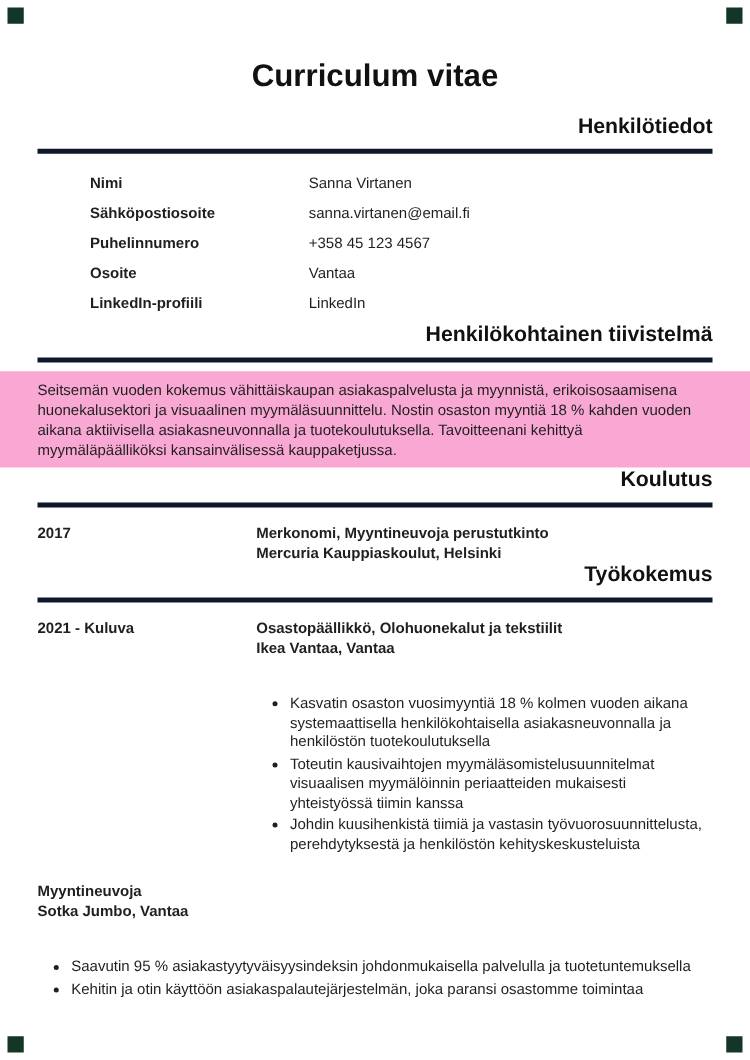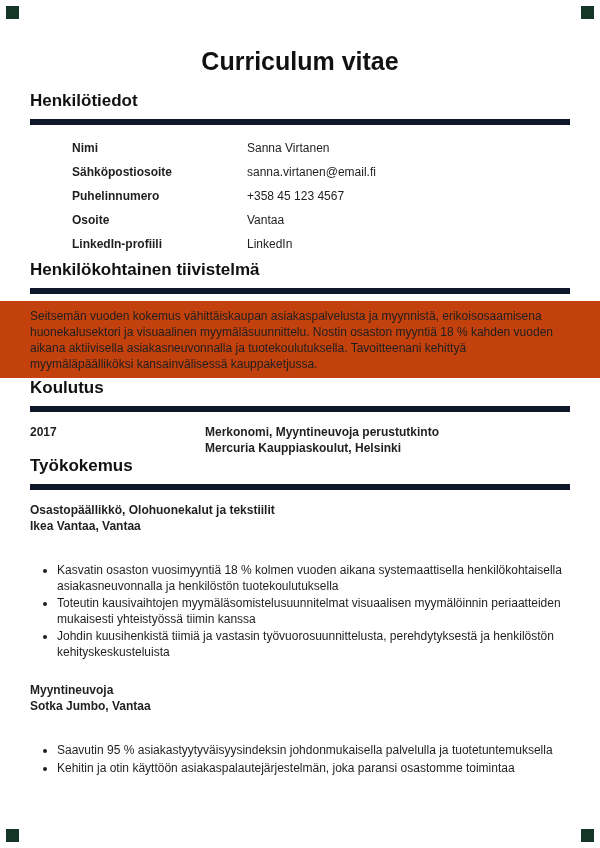--- a/index.html
+++ b/index.html
@@ -38,21 +38,22 @@
     text-align: center;
     color: #111111;
   }
   h2.section-heading {
     margin: 0;
     font-size: 17px;
     line-height: 19px;
     font-weight: bold;
     color: #111111;
     padding-bottom: 9px;
-    border-bottom: 6px solid #0f172a;
+    border-bottom: 4px solid #0f172a;
+    text-align: right;
   }
   .mt-first { margin-top: 37px; }
   .mt-summary { margin-top: 17px; }
   .mt-education { margin-top: 12px; }
   .mt-experience { margin-top: 14px; }
 
   .info-rows { padding-top: 15px; }
   .info-row {
     display: flex;
     font-size: 12px;
@@ -63,21 +64,21 @@
     width: 175px;
     flex-shrink: 0;
     font-weight: bold;
     padding-left: 42px;
   }
   .info-value { flex: 1; }
 
   .summary-band {
     margin: 7px -30px 0;
     padding: 7px 30px 6px;
-    background: #c2410c;
+    background: #f9a8d4;
   }
   .summary-text {
     margin: 0;
     font-size: 12px;
     line-height: 16px;
   }
 
   .entry {
     display: flex;
     font-size: 12px;
@@ -151,20 +152,21 @@
     <div class="entry-period">2017</div>
     <div class="entry-body">
       <div class="entry-title">Merkonomi, Myyntineuvoja perustutkinto</div>
       <div class="entry-org">Mercuria Kauppiaskoulut, Helsinki</div>
     </div>
   </div>
 
   <h2 class="section-heading mt-experience">Työkokemus</h2>
 
   <div class="entry">
+    <div class="entry-period">2021 - Kuluva</div>
     <div class="entry-body">
       <div class="entry-title">Osastopäällikkö, Olohuonekalut ja tekstiilit</div>
       <div class="entry-org">Ikea Vantaa, Vantaa</div>
       <ul class="bullets">
         <li>Kasvatin osaston vuosimyyntiä 18 % kolmen vuoden aikana systemaattisella henkilökohtaisella asiakasneuvonnalla ja henkilöstön tuotekoulutuksella</li>
         <li>Toteutin kausivaihtojen myymäläsomistelusuunnitelmat visuaalisen myymälöinnin periaatteiden mukaisesti yhteistyössä tiimin kanssa</li>
         <li>Johdin kuusihenkistä tiimiä ja vastasin työvuorosuunnittelusta, perehdytyksestä ja henkilöstön kehityskeskusteluista</li>
       </ul>
     </div>
   </div>

